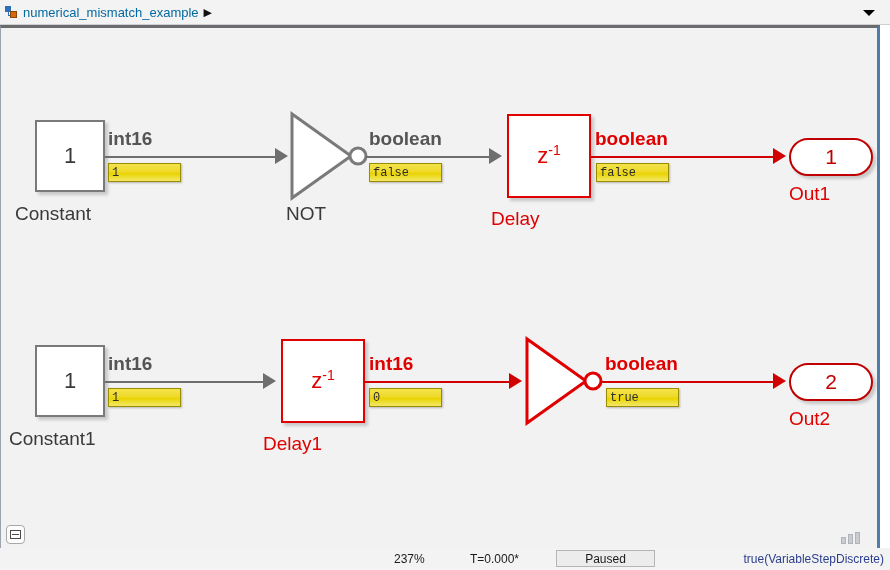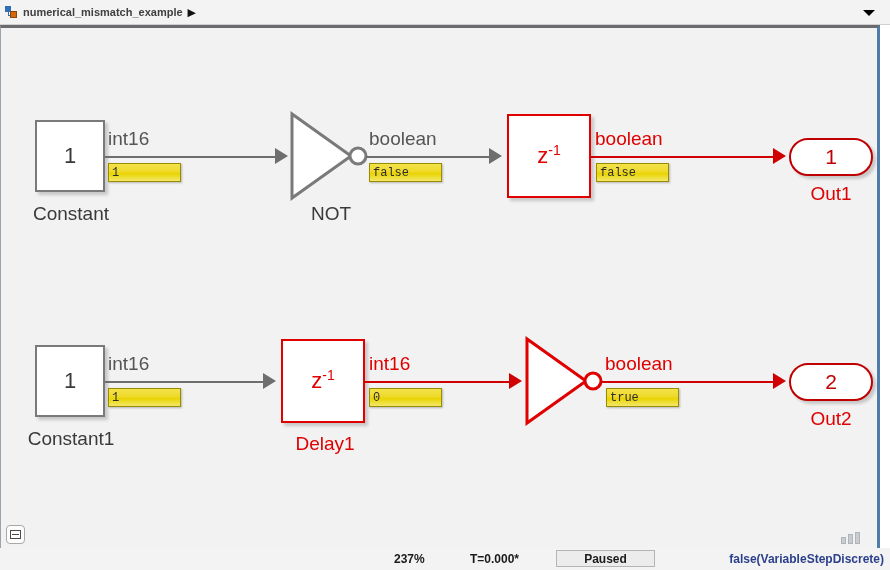--- a/index.html
+++ b/index.html
@@ -30,24 +30,23 @@
     box-sizing: border-box;
   }
   .crumb {
     display: flex;
     align-items: center;
     height: 100%;
     padding: 0 2px 0 4px;
     white-space: nowrap;
   }
   .crumb-label {
-    font-size: 11px;
-    color: #404040;
+    font-size: 13px;
+    color: #0369a1;
     margin-left: 4px;
-    font-weight: bold;
   }
   .model-icon {
     position: relative;
     width: 15px; height: 15px;
     flex: none;
   }
   .model-icon .mi-sq {
     position: absolute;
     width: 6px; height: 6px;
     background: #2f6fb5;
@@ -149,21 +148,21 @@
   .blk-txt .sup {
     font-size: 14px;
     vertical-align: super;
   }
 
   .blk-name {
     position: absolute;
     font-size: 19px;
     color: #3a3a3a;
     white-space: nowrap;
-    text-align: center;
+    text-align: left;
   }
   .blk-name.red { color: #e00000; }
 
   
   .not-gate {
     position: absolute;
   }
   .not-gate svg { display: block; }
 
   
@@ -198,20 +197,21 @@
     border-left: 13px solid #6e6e6e;
   }
   .arrow.red { border-left-color: #d00000; }
 
   
   .sig-label {
     position: absolute;
     font-size: 19px;
     color: #555555;
     white-space: nowrap;
+    font-weight: bold;
   }
   .sig-label.red { color: #e00000; }
 
   
   .badge {
     position: absolute;
     box-sizing: border-box;
     height: 19px;
     border: 1px solid #9a8c00;
     background: linear-gradient(to bottom, #f2e34a 0%, #efd92a 45%, #e9d400 55%, #f3e768 100%);
@@ -281,21 +281,20 @@
 
   
   .statusbar {
     position: absolute;
     left: 0; top: 548px;
     width: 890px; height: 22px;
     background: #f3f3f3;
     box-sizing: border-box;
     font-size: 12px;
     color: #1a1a1a;
-    font-weight: bold;
   }
   .status-zoom {
     position: absolute;
     left: 394px; top: 4px;
   }
   .status-time {
     position: absolute;
     left: 470px; top: 4px;
   }
   .status-state {
@@ -365,20 +364,21 @@
       <div class="sig-label" style="left:368px; top:100px;">boolean</div>
       <div class="wire" style="left:365px; top:128px; width:125px;"></div>
       <div class="arrow" style="left:488px; top:120px;"></div>
       <div class="badge" style="left:368px; top:135px; width:73px;">
         <span class="badge-txt">false</span>
       </div>
 
       <div class="blk blk-rect red" style="left:506px; top:86px; width:84px; height:84px;">
         <span class="blk-txt red"><span>z</span><span class="sup">-1</span></span>
       </div>
+      <div class="blk-name red" style="left:490px; top:180px; width:116px;">Delay</div>
 
       <div class="sig-label red" style="left:594px; top:100px;">boolean</div>
       <div class="wire red" style="left:590px; top:128px; width:186px;"></div>
       <div class="arrow red" style="left:772px; top:120px;"></div>
       <div class="badge" style="left:595px; top:135px; width:73px;">
         <span class="badge-txt">false</span>
       </div>
 
       <div class="outport" style="left:788px; top:110px; width:84px; height:38px;">
         <span class="outport-num">1</span>
@@ -439,16 +439,16 @@
       </div>
     </div>
 
     <div class="canvas-rightstrip"></div>
   </div>
 
   <div class="statusbar">
     <span class="status-zoom">237%</span>
     <span class="status-time">T=0.000*</span>
     <span class="status-state">Paused</span>
-    <span class="status-solver">false(VariableStepDiscrete)</span>
+    <span class="status-solver">true(VariableStepDiscrete)</span>
   </div>
 
 </div>
 
 </body></html>

